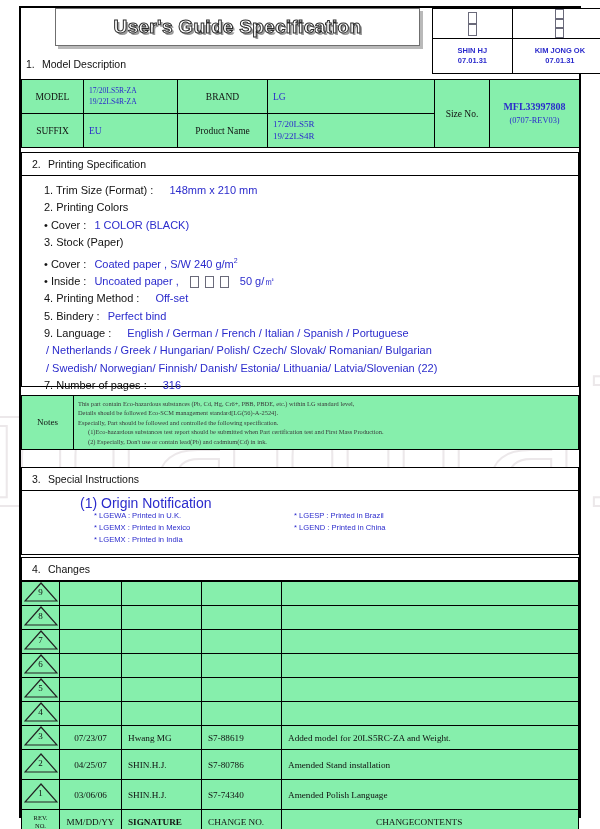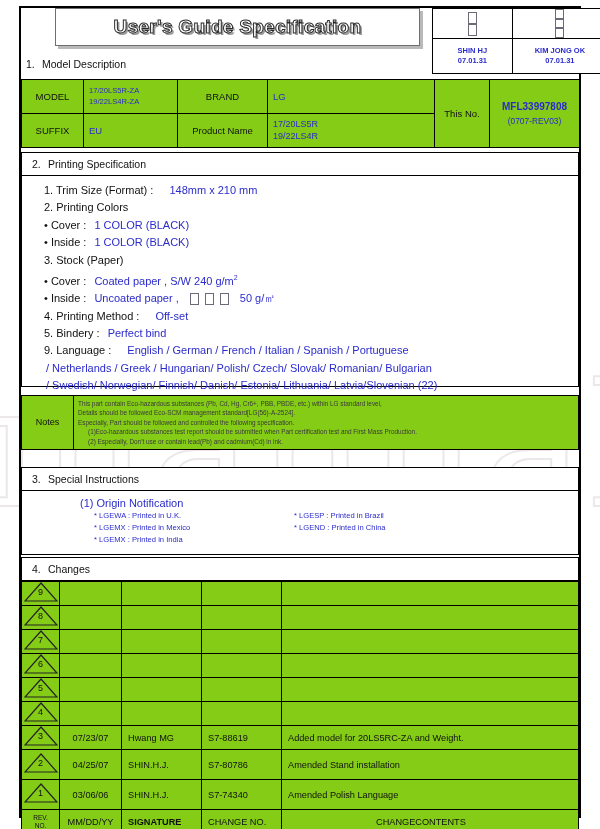--- a/index.html
+++ b/index.html
@@ -110,22 +110,23 @@
     white-space:nowrap;
     color:#111;
   }
   .sec-num{display:inline-block;min-width:16px;}
 
   
   .tbl{
     position:absolute;
     z-index:4;
     border-collapse:collapse;
-    background:#84cc16;
+    background:#86efac;
     table-layout:fixed;
+    font-family:Liberation Serif, serif;
   }
   .tbl td{
     border:1.3px solid #000;
     font-size:9.5px;
     padding:2px 5px;
     vertical-align:middle;
     box-sizing:border-box;
     line-height:12px;
   }
   .c-black{color:#111;}
@@ -170,21 +171,21 @@
   #notes-table td{font-size:6.4px;line-height:9.4px;padding:3px 4px;color:#3a3a3a;}
   #notes-table td.notes-label{font-size:9px;color:#111;text-align:center;width:52px;}
   .note-ind{padding-left:10px;display:block;}
 
   
   #special-body{
     position:absolute;left:21px;top:491px;width:558px;height:64px;
     border:1.6px solid #000;border-top:none;box-sizing:border-box;
     background:#fff;z-index:4;padding:6px 0 0 58px;
   }
-  .orig-title{color:#2b2bcc;font-size:11px;line-height:12.6px;}
+  .orig-title{color:#2b2bcc;font-size:14px;line-height:12.6px;}
   .orig-grid{display:grid;grid-template-columns:200px 200px;}
   .orig-grid span{color:#2b2bcc;font-size:7.6px;line-height:12.3px;padding-left:14px;white-space:nowrap;}
 
   
   #changes-table{left:21px;top:581px;width:558px;}
   #changes-table td{height:24px;font-size:9.2px;padding:1px 6px;}
   #changes-table td.rev-cell{padding:0;text-align:center;vertical-align:middle;position:relative;}
   #changes-table tr.tall td{height:30px;}
   .tri{
     position:relative;display:inline-block;
@@ -247,21 +248,21 @@
       </colgroup>
     <tbody>
       <tr>
         <td class="ctr c-black" style="height:34px">MODEL</td>
         <td class="c-blue" style="font-size:7.6px;line-height:10.5px">
           <div>17/20LS5R-ZA</div>
           <div>19/22LS4R-ZA</div>
         </td>
         <td class="ctr c-black">BRAND</td>
         <td class="c-blue">LG</td>
-        <td class="ctr c-black" rowspan="2">This No.</td>
+        <td class="ctr c-black" rowspan="2">Size No.</td>
         <td class="ctr" rowspan="2">
           <div class="c-blue bold" style="font-size:10px">MFL33997808</div>
           <div class="c-blue" style="font-size:8.4px;margin-top:2px">(0707-REV03)</div>
         </td>
       </tr>
       <tr>
         <td class="ctr c-black" style="height:34px">SUFFIX</td>
         <td class="c-blue">EU</td>
         <td class="ctr c-black">Product Name</td>
         <td class="c-blue" style="font-size:9px;line-height:11.5px">
@@ -279,23 +280,20 @@
     </div>
   </div>
 
   <div id="printing-body">
     <div class="spec-line">
       <span class="lbl">1. Trim Size (Format) :</span><span class="gap"></span><span class="val">148mm x 210 mm</span>
     </div>
     <div class="spec-line">2. Printing Colors</div>
     <div class="spec-line">
       <span class="lbl">• Cover :</span><span class="gap-sm"></span><span class="val">1 COLOR (BLACK)</span>
-    </div>
-    <div class="spec-line">
-      <span class="lbl">• Inside :</span><span class="gap-sm"></span><span class="val">1 COLOR (BLACK)</span>
     </div>
     <div class="spec-line">3. Stock (Paper)</div>
     <div class="spec-line">
       <span class="lbl">• Cover :</span><span class="gap-sm"></span><span class="val">Coated paper , S/W 240 g/m</span><sup class="val">2</sup>
     </div>
     <div class="spec-line">
       <span class="lbl">• Inside :</span><span class="gap-sm"></span><span class="val">Uncoated paper ,</span><span class="gap-sm"></span><span class="tofu"></span><span class="tofu"></span><span class="tofu"></span><span class="gap-sm"></span><span class="val">50 g/㎡</span>
     </div>
     <div class="spec-line">
       <span class="lbl">4. Printing Method :</span><span class="gap"></span><span class="val">Off-set</span>

